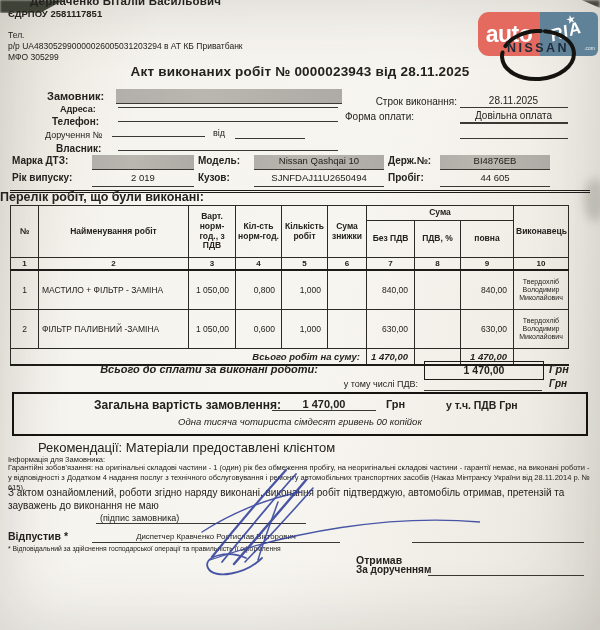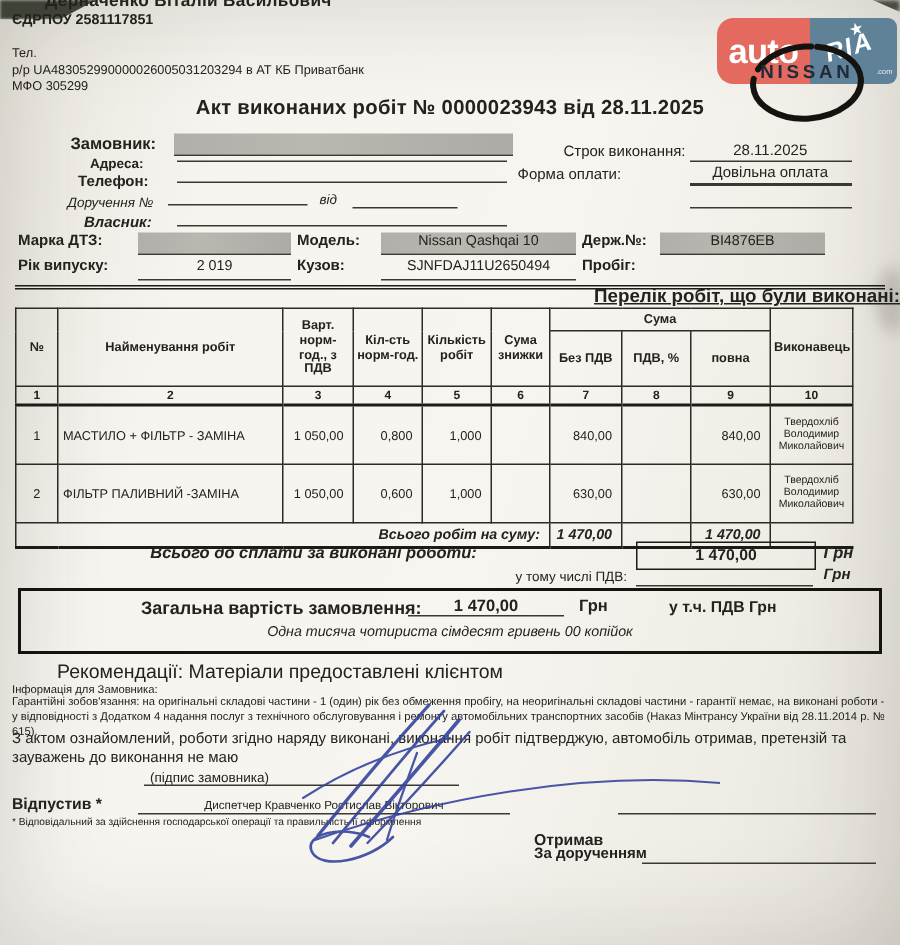--- a/index.html
+++ b/index.html
@@ -1,21 +1,21 @@
 <!DOCTYPE html>
 <html><head>
 <meta charset="utf-8">
 <style>
   html,body{margin:0;padding:0;background:#d8d5cd;}
   body{width:600px;height:630px;overflow:hidden;font-family:"Liberation Sans",sans-serif;color:#24221e;}
   .photo{position:relative;width:600px;height:630px;overflow:hidden;
     background:linear-gradient(105deg,#e7e4db 0%,#f6f4ef 22%,#f7f5f0 55%,#efece5 82%,#e3e0d8 100%);
     box-shadow:inset 0 0 70px rgba(60,58,48,.18);}
   .txt{position:absolute;white-space:nowrap;}
-  .b{font-weight:bold}.i{font-style:italic}.c{text-align:center}
+  .b{font-weight:bold}.i{}.c{text-align:center}
   .redact{background:linear-gradient(90deg,#b2afaa,#bab7b1 40%,#aeaba6)}
   
   .corner-tl{position:absolute;top:0;left:0;width:64px;height:13px;background:#3f4337;
     clip-path:polygon(0 0,100% 0,62% 100%,0 100%);filter:blur(1px);}
   .corner-tr{position:absolute;top:0;right:0;width:26px;height:8px;background:#4a4a42;
     clip-path:polygon(30% 0,100% 0,100% 100%);filter:blur(1.5px);}
   .edge-smudge{position:absolute;right:-6px;top:178px;width:22px;height:44px;background:#b7b4ac;
     border-radius:50%;filter:blur(5px);opacity:.8;}
   
   .hdr-name{top:-5px;left:30px;font-size:11.5px;font-weight:bold;letter-spacing:.2px;}
@@ -37,21 +37,21 @@
   
   .flabel{font-size:10px}
   .fline{position:absolute;border-bottom:1px solid #3a3833;height:12px;}
   .fval{font-size:10px;text-align:center;}
   
   .veh{position:absolute;left:10px;top:154px;width:580px;}
   .veh-row{position:relative;height:17px;}
   .veh .lab{position:absolute;font-size:10px;font-weight:bold;top:1px;}
   .veh .val{position:absolute;font-size:9.5px;text-align:center;top:1px;border-bottom:1px solid #3a3833;height:14px;}
   .veh-sep{border-bottom:3px double #1c1b18;height:2px;}
-  .works-caption{top:190px;left:0;width:600px;text-align:right;font-weight:bold;font-size:12.5px;text-decoration:underline;}
+  .works-caption{top:190px;left:0;width:600px;text-align:left;font-weight:bold;font-size:12.5px;}
   
   table.works{position:absolute;left:10px;top:205px;border-collapse:collapse;table-layout:fixed;width:558px;}
   table.works td{border:1px solid #2c2a26;font-size:8.5px;vertical-align:middle;padding:0 2px;overflow:hidden;}
   table.works .th{font-weight:bold;text-align:center;font-size:8.5px;line-height:1.15;}
   table.works tr.h1 td{height:14px;}
   table.works tr.h2 td{height:36px;}
   table.works tr.nums td{height:11px;font-weight:bold;text-align:center;font-size:8px;border-bottom:2px solid #1c1b18;}
   table.works tr.data td{height:38px;}
   table.works td.name{text-align:left;padding-left:3px;font-size:8.5px;}
   table.works td.r{text-align:right;padding-right:6px;}
@@ -145,20 +145,21 @@
       <span class="val redact" style="left:244px;width:130px;">Nissan Qashqai 10</span>
       <span class="lab" style="left:378px;">Держ.№:</span>
       <span class="val redact" style="left:430px;width:110px;">ВІ4876ЕВ</span>
     </div>
     <div class="veh-row">
       <span class="lab" style="left:2px;">Рік випуску:</span>
       <span class="val" style="left:82px;width:102px;">2 019</span>
       <span class="lab" style="left:188px;">Кузов:</span>
       <span class="val" style="left:244px;width:130px;">SJNFDAJ11U2650494</span>
       <span class="lab" style="left:378px;">Пробіг:</span>
+      <span class="val" style="left:430px;width:110px;">44 605</span>
     </div>
     <div class="veh-sep"></div>
   </div>
 
   <div class="txt works-caption">Перелік робіт, що були виконані:</div>
 
   <table class="works">
     <colgroup>
       <col style="width:28px">
         <col style="width:150px">

